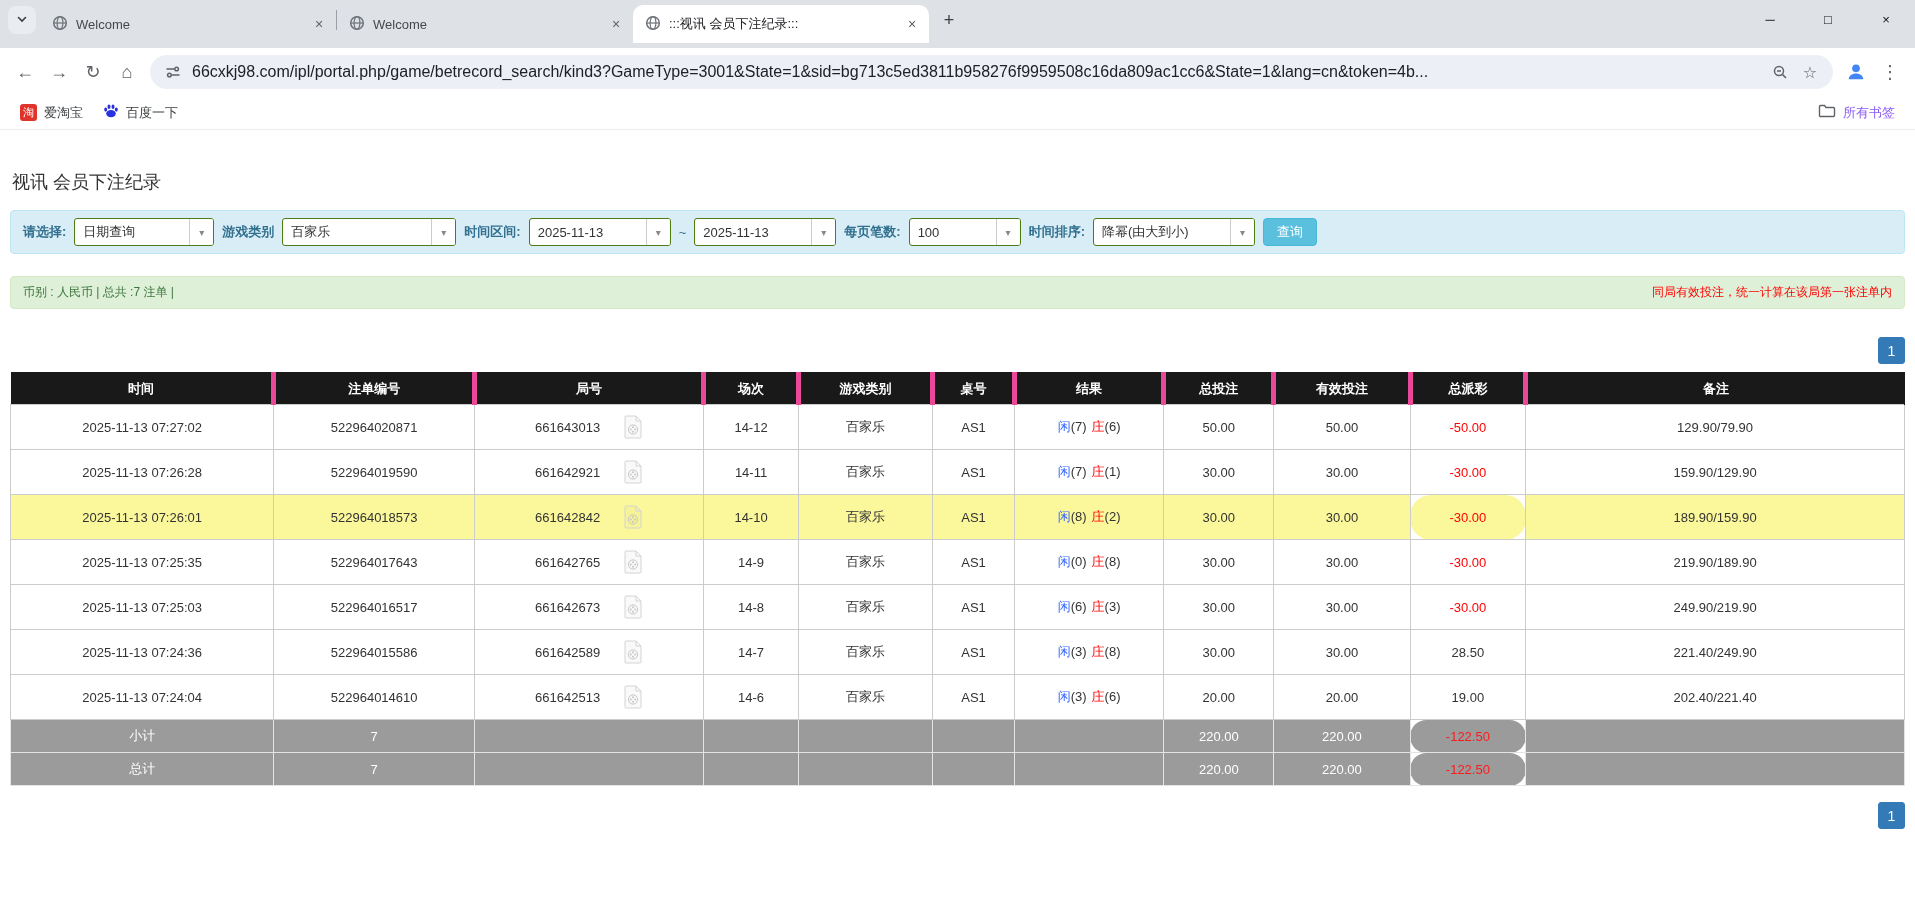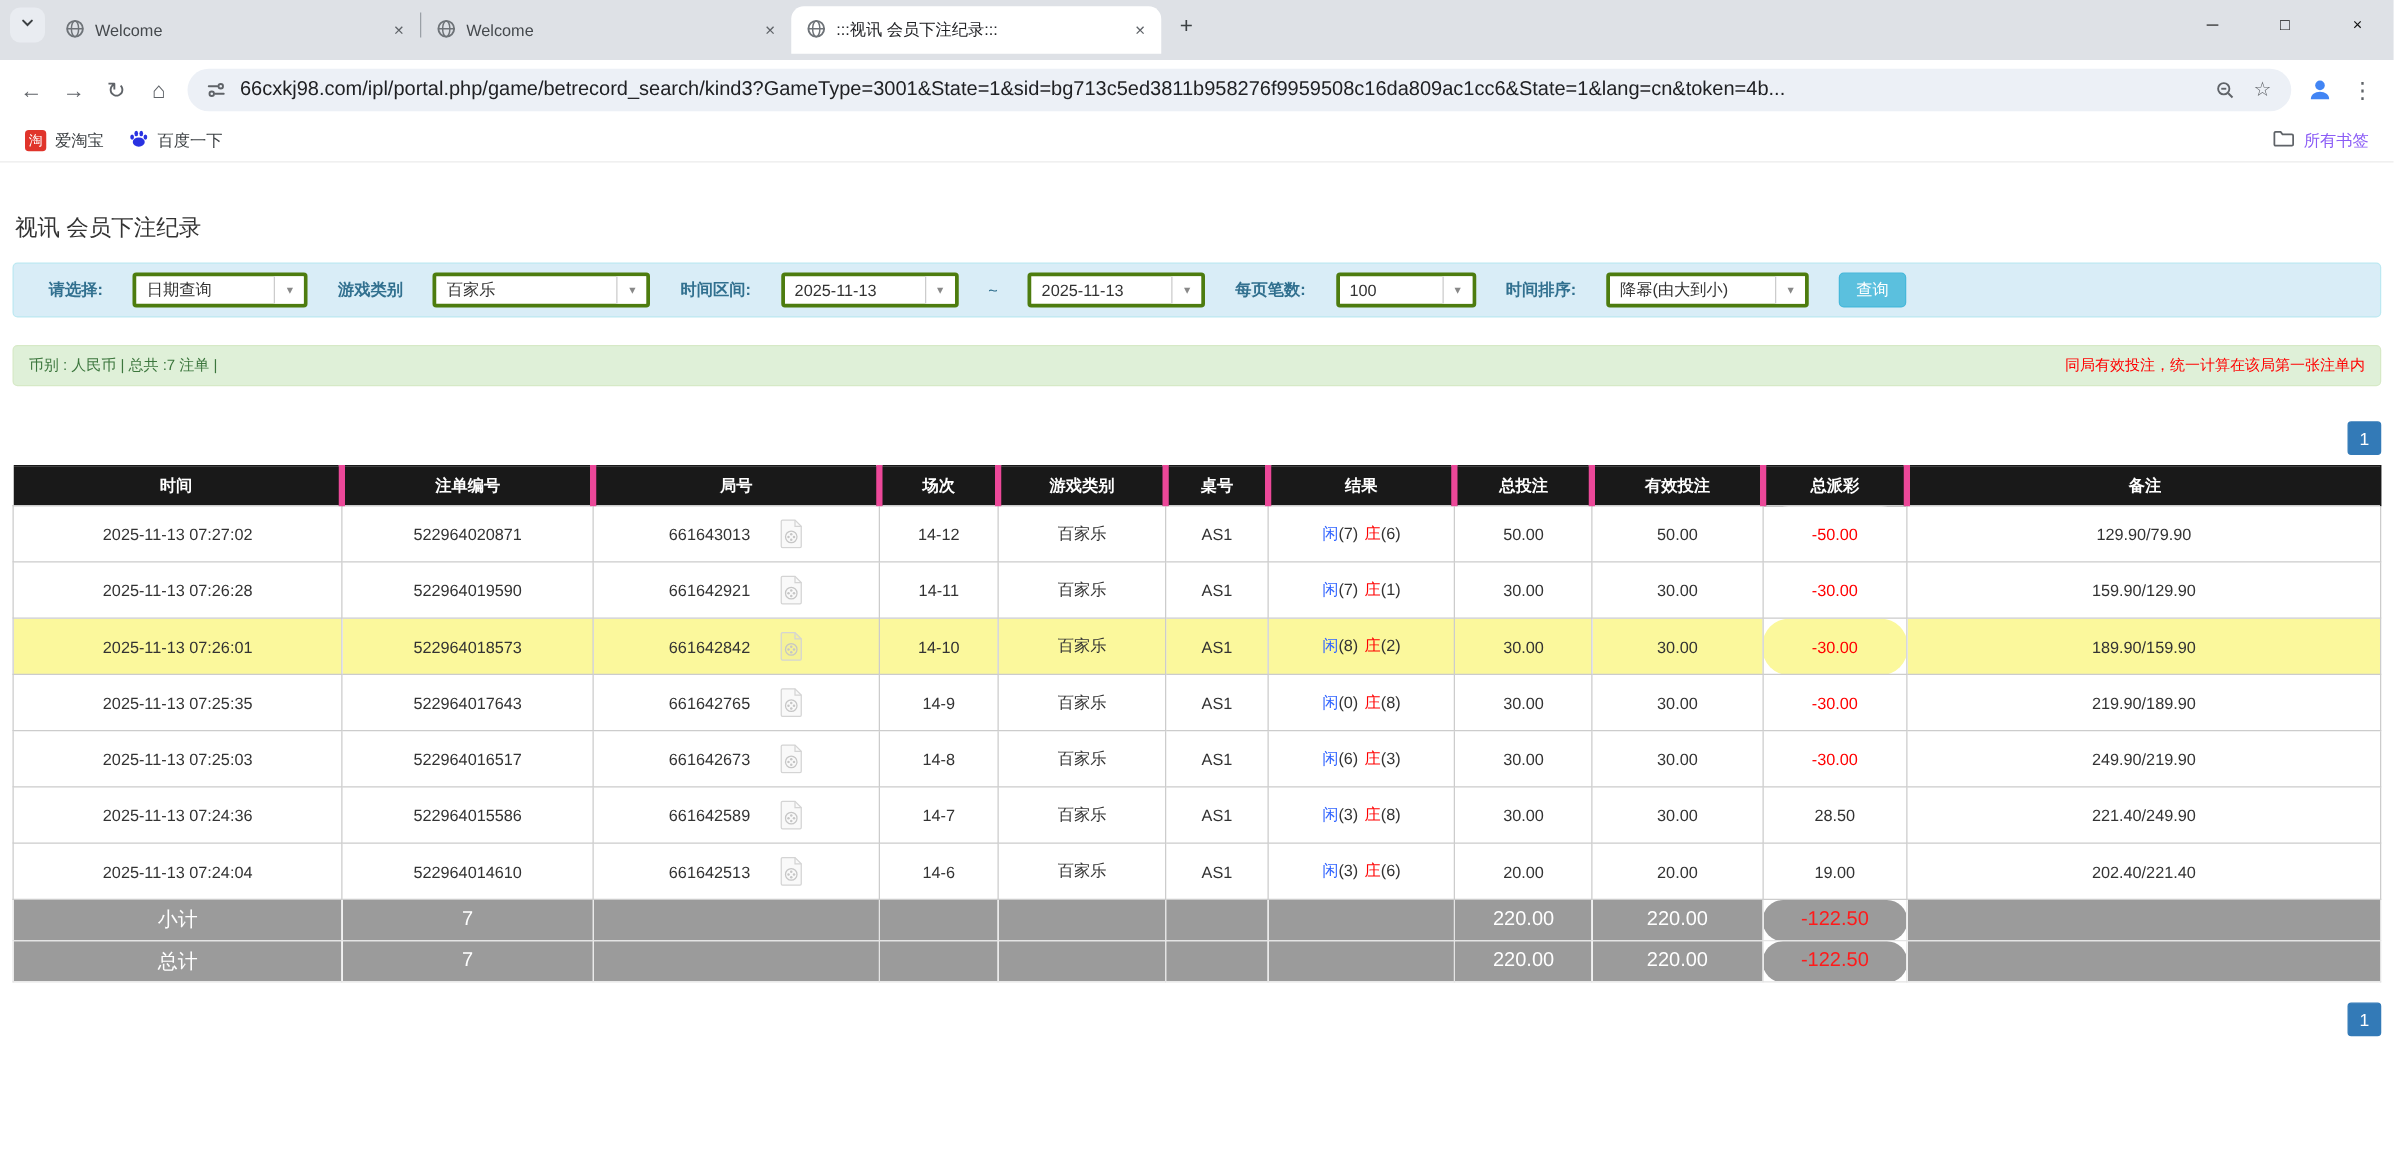--- a/index.html
+++ b/index.html
@@ -34,23 +34,23 @@
   .bookmark { display:flex; align-items:center; gap:7px; font-size:13px; color:#3c4043; padding:4px 8px; border-radius:6px; cursor:pointer; }
   .taobao-badge { width:17px; height:17px; background:#e0342b; border-radius:3px; color:#fff; font-size:11px;
     display:flex; align-items:center; justify-content:center; }
   .bookmarks-spacer { flex:1; }
   .all-bookmarks { display:flex; align-items:center; gap:7px; font-size:13px; color:#8b5cf6; padding:4px 8px; cursor:pointer; }
 
   
   .page-title { margin:40px 0 0 12px; font-size:18px; font-weight:400; color:#333; }
 
   .filter-bar { margin:16px 10px 0; height:44px; background:#d9edf7; border:1px solid #bce8f1; border-radius:4px;
-    display:flex; align-items:center; padding:0 28px; gap:24px; }
+    display:flex; align-items:center; padding:0 12px; gap:8px; }
   .filter-label { font-size:13px; font-weight:bold; color:#31708f; white-space:nowrap; }
-  .select { height:28px; background:#fff; border:3px solid #4d7c0f; border-radius:3px; display:inline-flex; align-items:center;
+  .select { height:28px; background:#fff; border:1px solid #4d7c0f; border-radius:3px; display:inline-flex; align-items:center;
     justify-content:space-between; font-size:13px; color:#333; cursor:pointer; overflow:hidden; }
   .select .select-value { padding:0 8px; white-space:nowrap; }
   .select .select-arrow { width:24px; align-self:stretch; border-left:1px solid #ccc; display:flex; align-items:center;
     justify-content:center; color:#888; font-size:10px; background:#fff; }
   .tilde { font-size:13px; color:#31708f; }
   .search-btn { height:28px; padding:0 13px; background:#5bc0de; border:1px solid #46b8da; border-radius:4px;
     color:#fff; font-size:13px; cursor:pointer; }
 
   .summary-bar { margin:22px 10px 0; height:33px; background:#dff0d8; border:1px solid #d6e9c6; border-radius:4px;
     display:flex; align-items:center; justify-content:space-between; padding:0 12px; font-size:12px; }
@@ -69,21 +69,21 @@
   .bet-table td { height:45px; text-align:center; font-size:13px; color:#333; border:1px solid #ccc; background:#fff; padding:0 4px;
     white-space:nowrap; overflow:hidden; }
   .bet-table tr.highlight td { background:#fbf89c; }
   .blue { color:#3366ff; }
   .red { color:#ff0000; }
   .payout.neg { color:#ff0000;border-radius:21px; }
   .round-wrap { display:inline-flex; align-items:center; gap:23px; vertical-align:middle; }
   .rec-icon { display:inline-flex; cursor:pointer; }
   .result-gap { display:inline-block; width:5px; }
 
-  .bet-table tr.footer td { height:33px; background:#9b9b9b; color:#fff; border:1px solid #e4e4e4; font-size:16px; }
+  .bet-table tr.footer td { height:33px; background:#9b9b9b; color:#fff; border:1px solid #e4e4e4; font-size:13px; }
   .bet-table tr.footer td.payout.neg { color:#ff1a1a; }
 </style>
 </head>
 <body>
 
 <div class="tab-strip">
   <div class="tab-search-btn">
     <span>
       <svg width="12" height="12" viewBox="0 0 12 12" fill="none" stroke="#3c4043" stroke-width="1.6" stroke-linecap="round">
           <path d="M2.5 4.5 L6 8 L9.5 4.5"></path>

